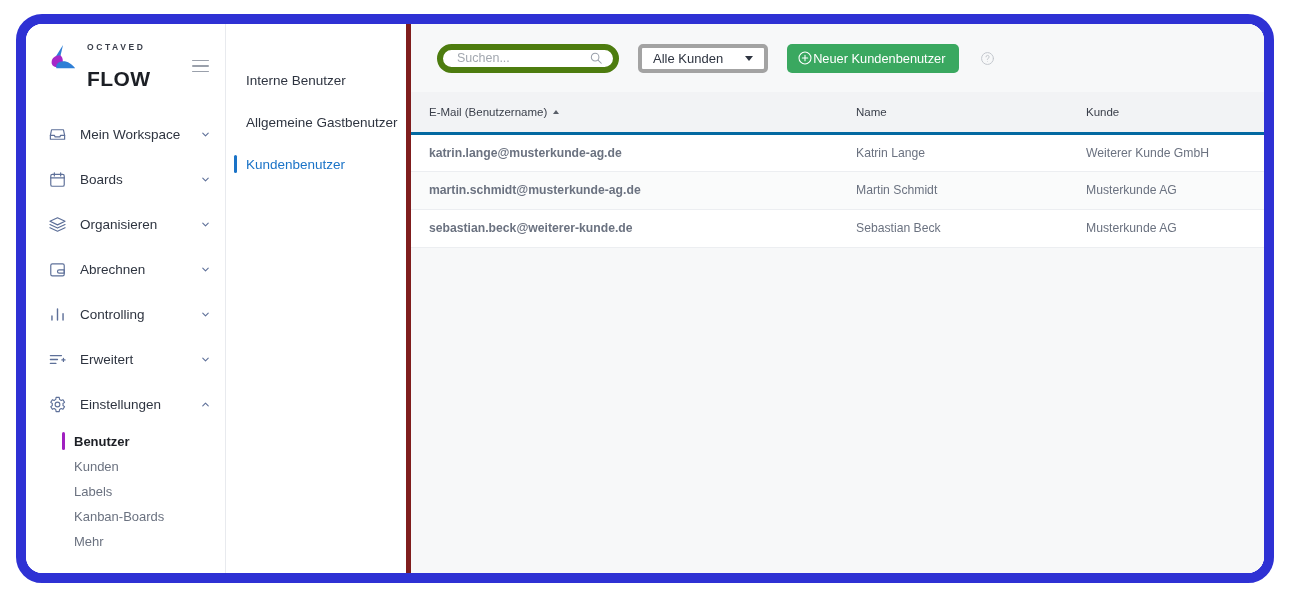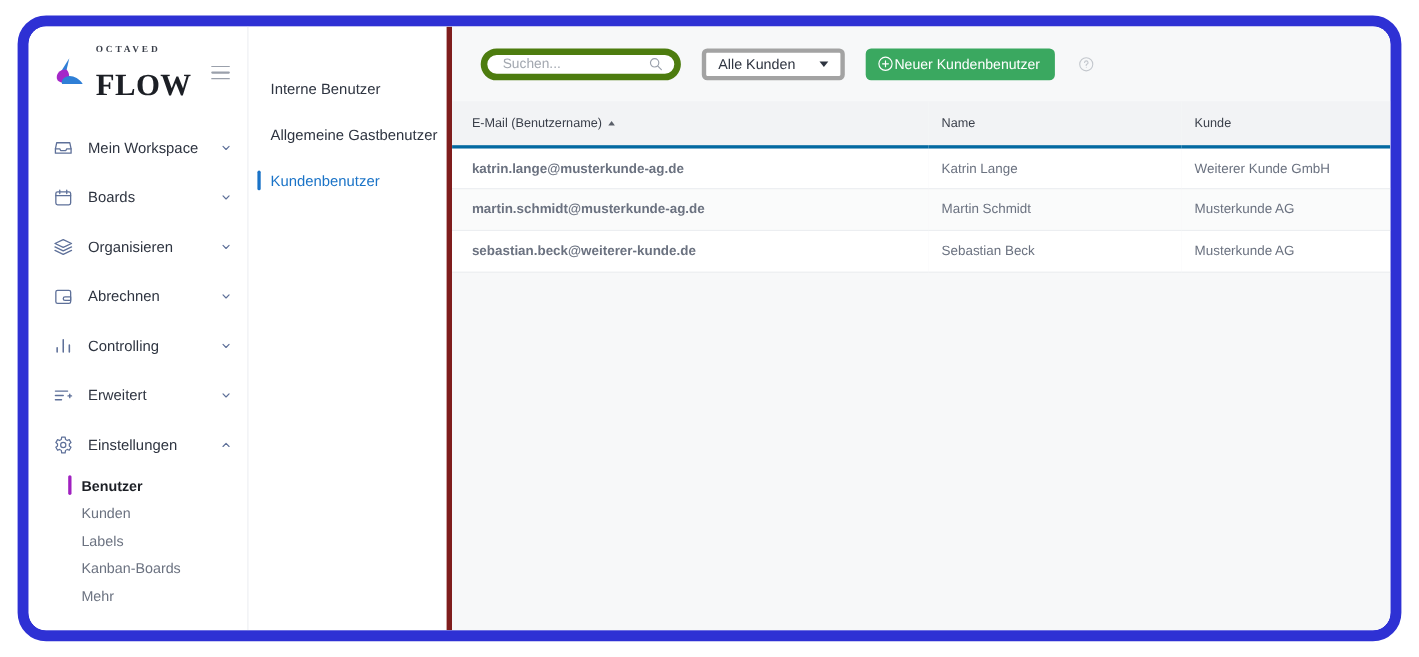--- a/index.html
+++ b/index.html
@@ -45,35 +45,33 @@
 
   .brand-row {
     height: 84px;
     display: flex;
     align-items: center;
     padding: 0 14px 0 22px;
     justify-content: space-between;
   }
   .brand {
     display: flex;
-    align-items: center;
     gap: 9px;
-    font-family: Liberation Serif, serif;
   }
   .brand-logo { width: 30px; height: 30px; display:block; }
   .brand-text { display: flex; flex-direction: column; justify-content: center; line-height: 1; }
   .brand-top {
     font-size: 8.5px;
     letter-spacing: 2.6px;
     color: #3a3f4a;
     font-weight: 600;
     margin-bottom: 2px;
   }
   .brand-bottom {
-    font-size: 28px;
+    font-size: 21px;
     font-weight: 700;
     color: #1c1f25;
     letter-spacing: 0.4px;
     margin-top: 14px;
   }
   .hamburger { display: flex; flex-direction: column; gap: 4px; cursor: pointer; padding: 4px 2px;}
   .hamburger span { display:block; width: 17px; height: 1.6px; background: #9aa0ab; border-radius: 1px; }
 
   .nav { padding: 4px 0 0 0; }
   .nav-item {

